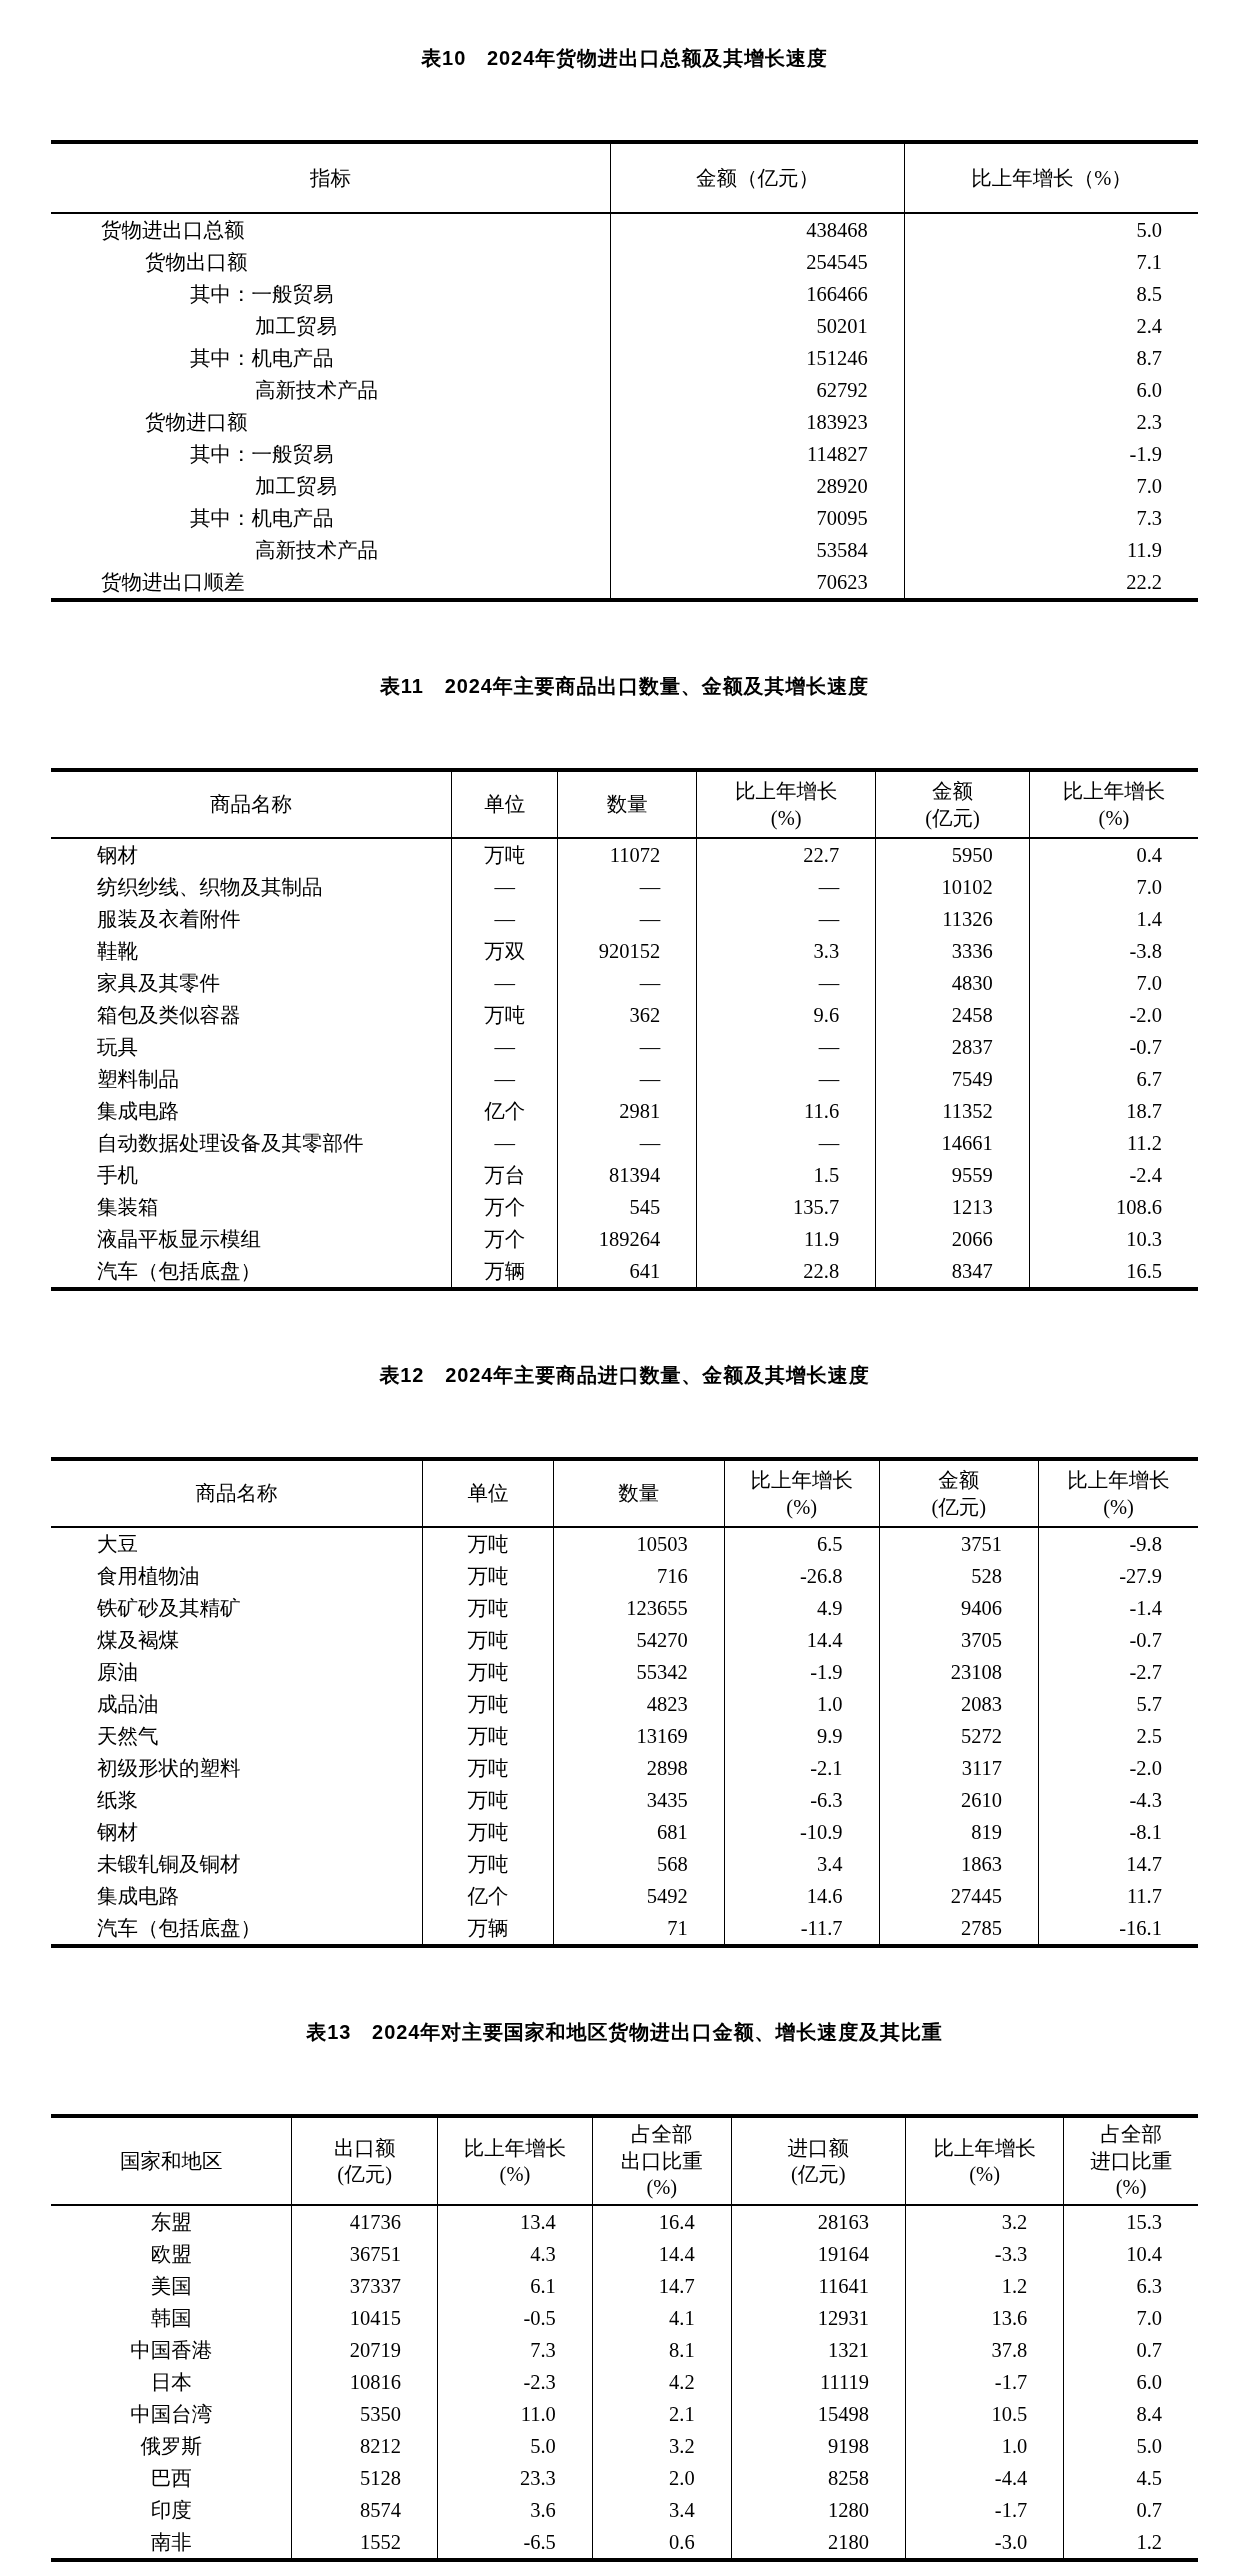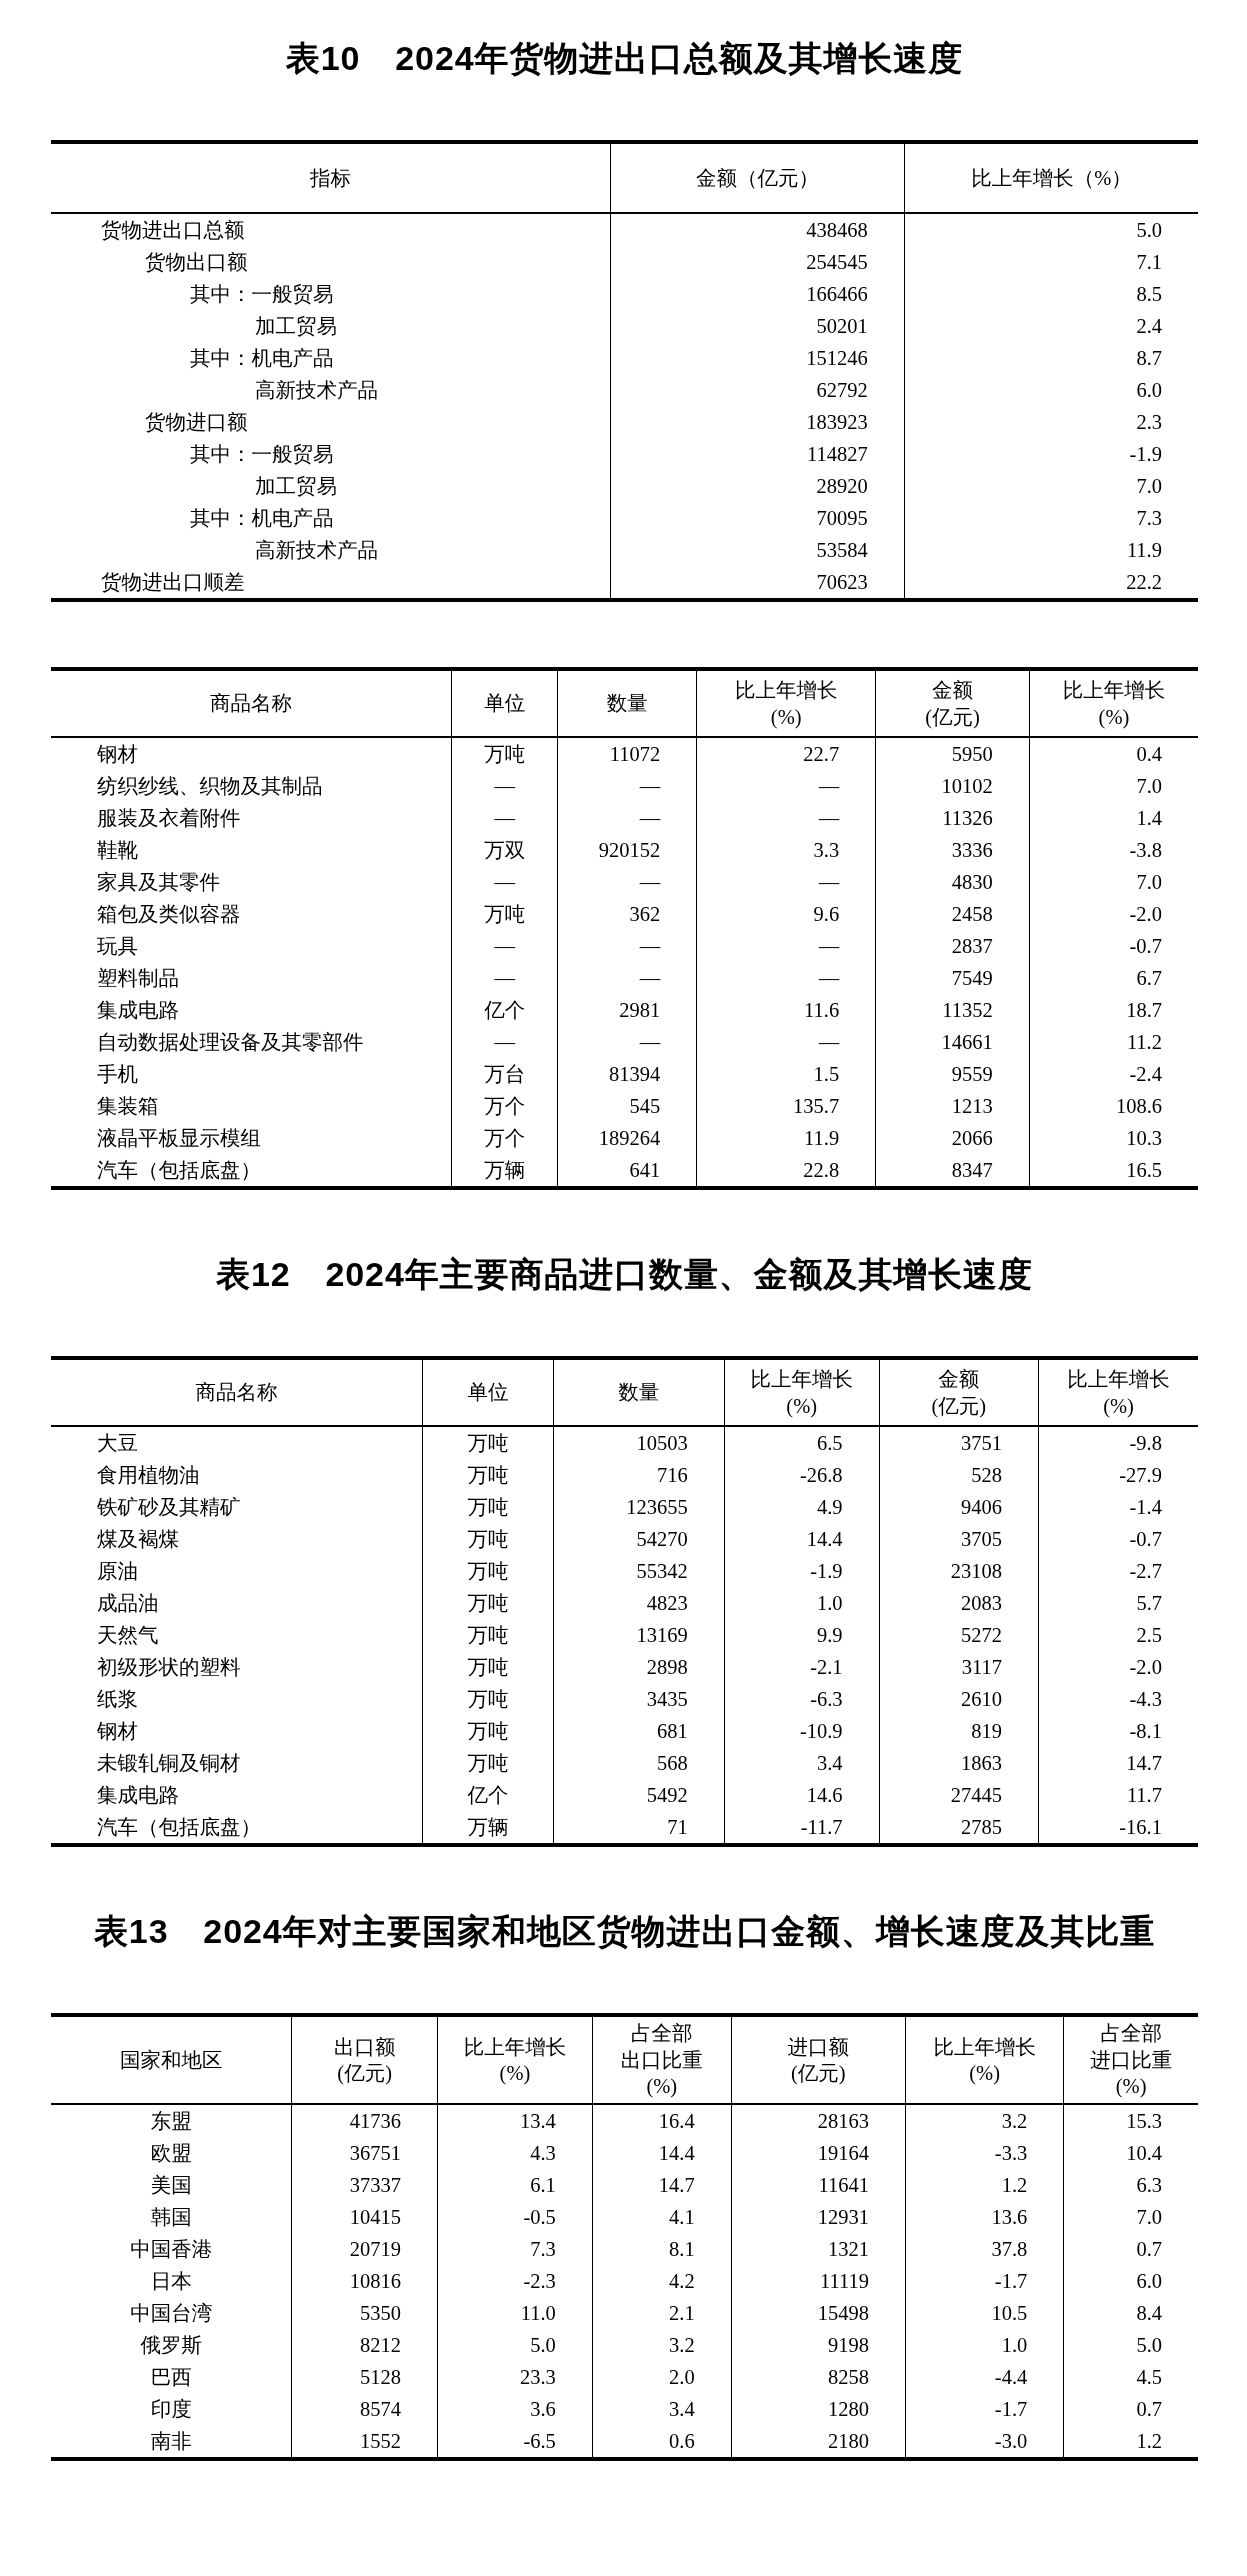--- a/index.html
+++ b/index.html
@@ -14,21 +14,21 @@
     font-family: "Liberation Serif", "DejaVu Serif", serif;
     font-size: 20.5px;
   }
   .doc {
     width: 1147px;
     margin-left: 51px;
   }
   .tbl-title {
     font-family: "Liberation Sans", "DejaVu Sans", sans-serif;
     font-weight: 700;
-    font-size: 34px;
+    font-size: 20px;
     line-height: 34px;
     text-align: center;
     margin: 67px 0 0 0;
     letter-spacing: 0.9px;
   }
   section:first-of-type .tbl-title { margin-top: 41px; }
   table.stat-table {
     width: 100%;
     border-collapse: collapse;
     table-layout: fixed;
@@ -148,20 +148,21 @@
           <tr>
             <td class="label indent-0">货物进出口顺差</td>
             <td class="num">70623</td>
             <td class="num">22.2</td>
           </tr>
         </tbody>
     </table>
   </section>
 
   <section>
+    <h2 class="tbl-title">表11　2024年主要商品出口数量、金额及其增长速度</h2>
     <table class="stat-table t1">
       <colgroup>
         <col style="width:34.9%">
           <col style="width:9.3%">
           <col style="width:12.1%">
         <col style="width:15.6%">
           <col style="width:13.4%">
           <col style="width:14.7%">
       </colgroup>
       <thead>

